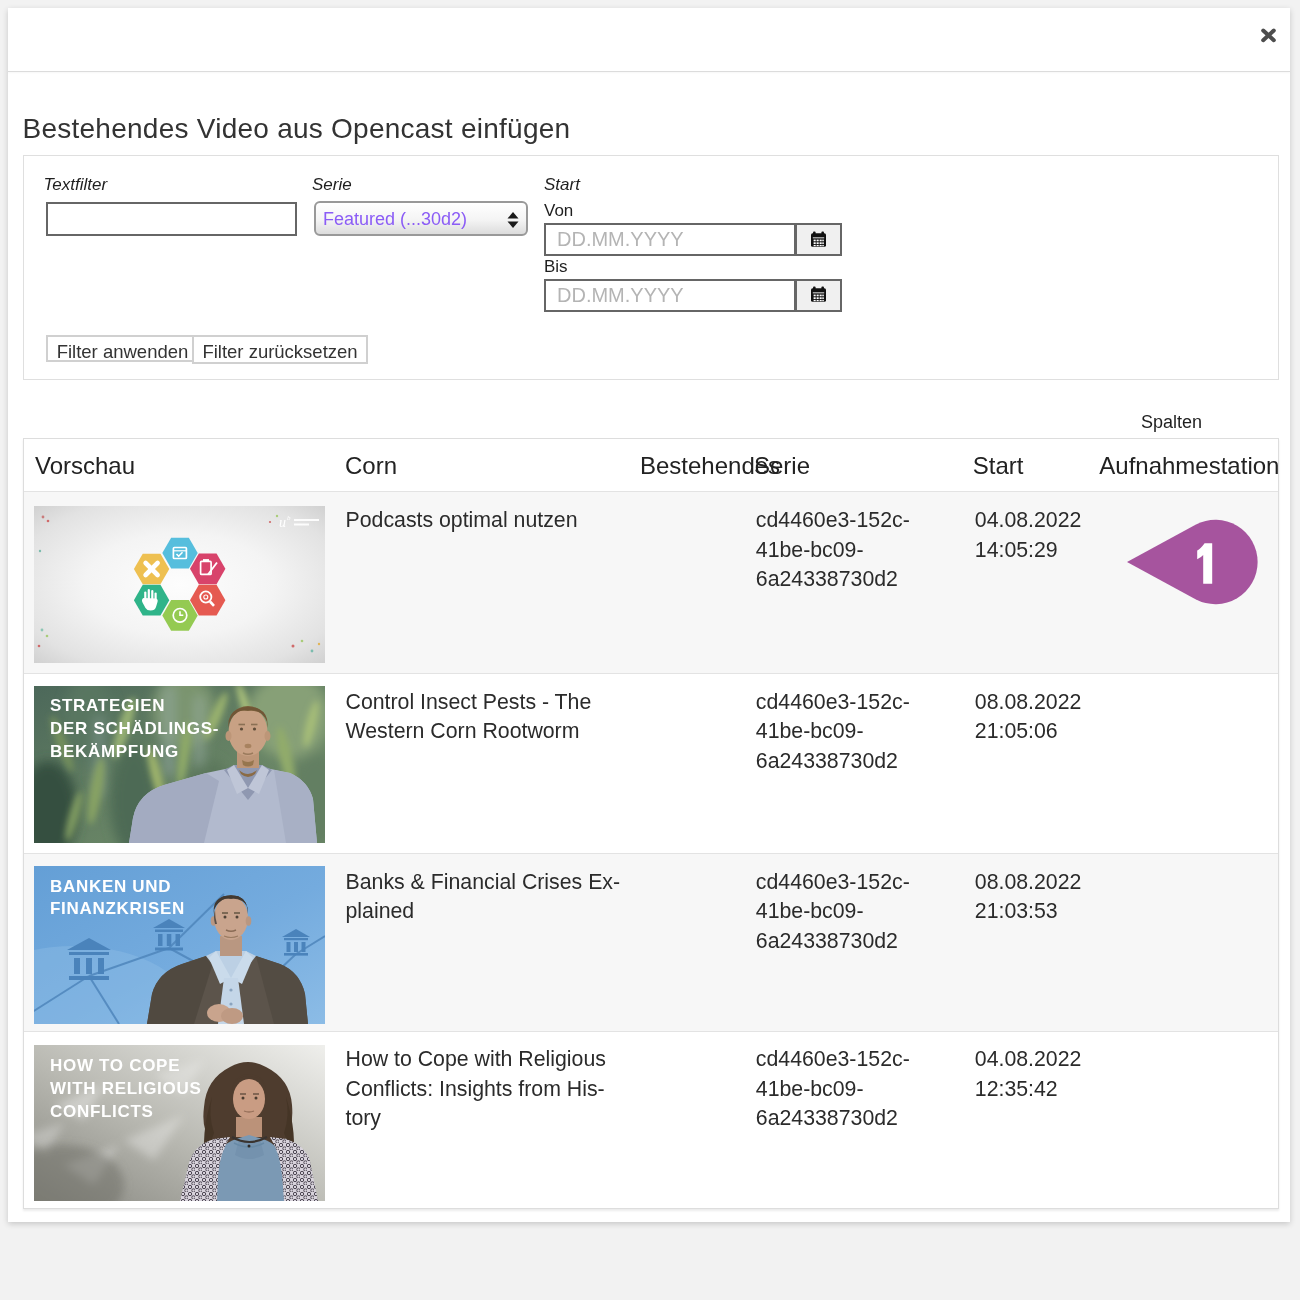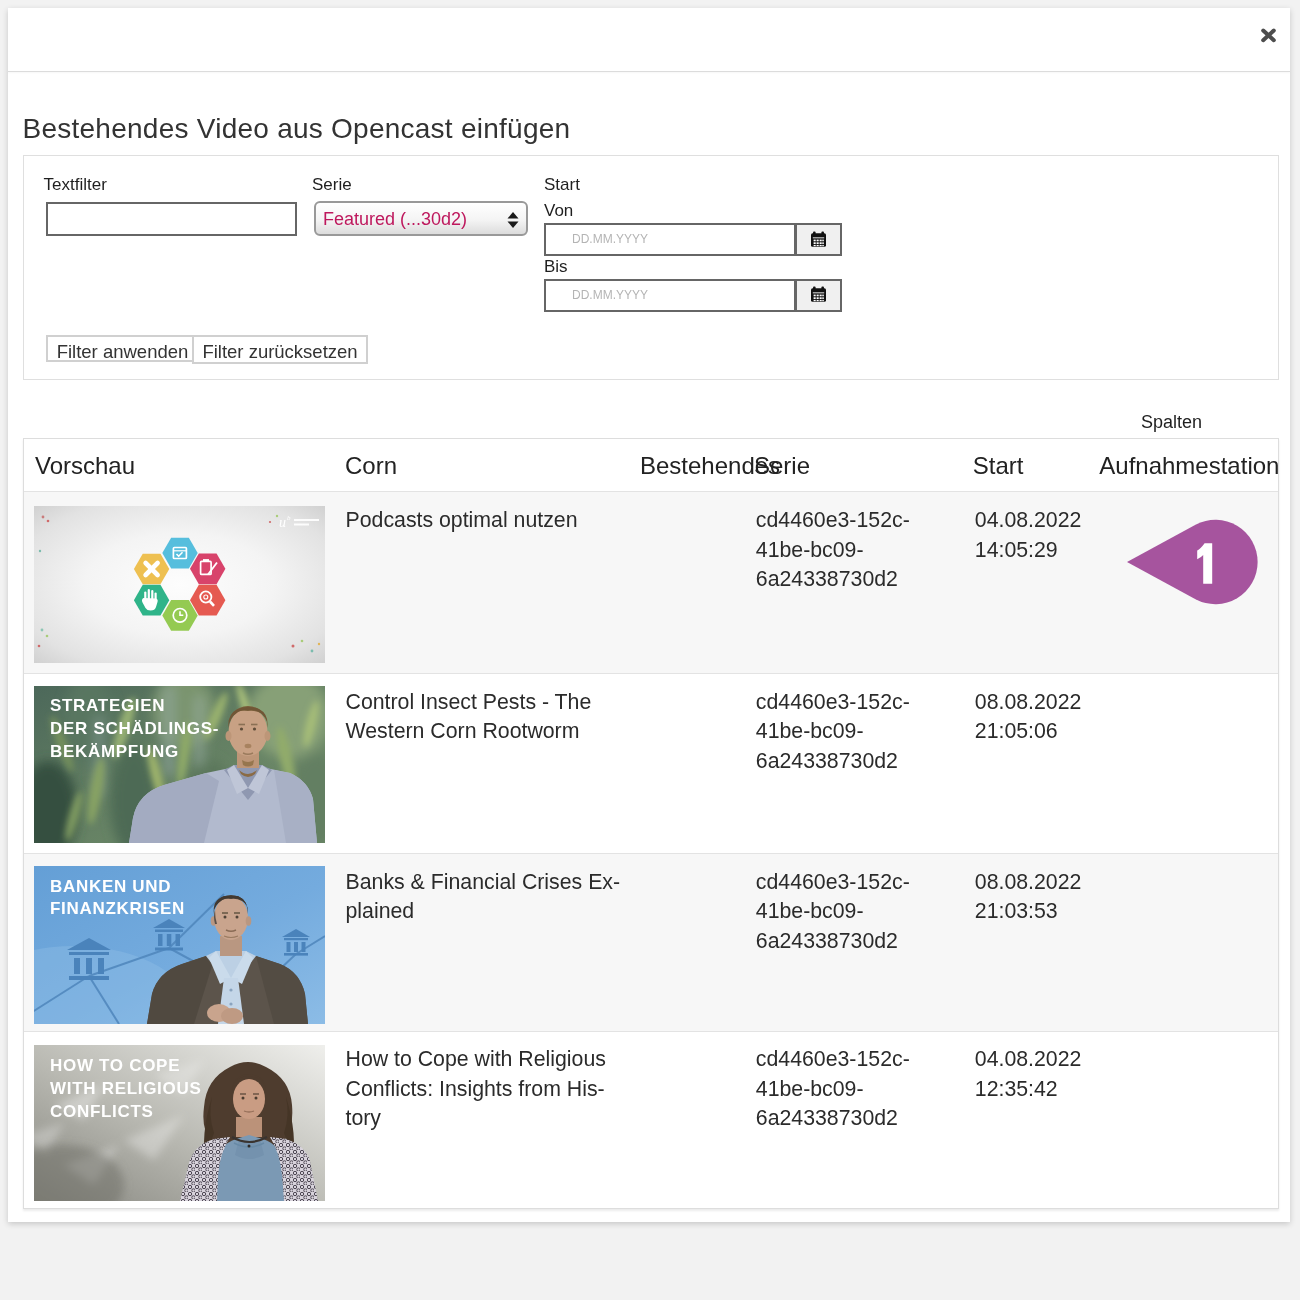--- a/index.html
+++ b/index.html
@@ -3,36 +3,36 @@
 <meta charset="utf-8">
 <style>
   * { margin:0; padding:0; box-sizing:border-box; }
   html,body { width:1300px; height:1300px; background:#f2f2f2; font-family:"Liberation Sans",sans-serif; }
   body { position:relative; overflow:hidden; }
   .abs { position:absolute; }
   #modal { left:8px; top:8px; width:1282px; height:1214px; background:#fff; box-shadow:0 2px 6px rgba(0,0,0,.18); }
   #hdrline { left:8px; top:71px; width:1282px; height:1px; background:#dcdcdc; box-shadow:0 1px 2px rgba(0,0,0,.05); }
   #h1 { left:22.5px; top:113.9px; font-size:28px; line-height:30px; letter-spacing:0.25px; color:#333; }
   #filterbox { left:23px; top:155px; width:1256px; height:225px; border:1px solid #dfdfdf; background:#fff; }
-  .lbl { font-size:17px; line-height:19px; color:#1f1f1f; }
+  .lbl { font-style:italic; font-size:17px; line-height:19px; color:#1f1f1f; }
   .slbl { font-size:17px; line-height:19px; color:#1f1f1f; }
   #tf-lbl { left:43.5px; top:175.3px; }
   #tf-input { left:46px; top:202px; width:251px; height:34px; border:2px solid #666; background:#fff; }
   #serie-lbl { left:312px; top:175.3px; }
   #serie-sel { left:314px; top:201px; width:214px; height:35px; border:2px solid #999; border-radius:6px;
       background:linear-gradient(#ffffff, #f4f4f4 55%, #dcdcdc); }
-  #serie-txt { left:323px; top:207.5px; font-size:18px; line-height:22px; color:#be185d; }
+  #serie-txt { left:323px; top:207.5px; font-size:18px; line-height:22px; color:#8b5cf6; }
   #start-lbl { left:544px; top:175.3px; }
   #von-lbl { left:544px; top:201px; }
   #von-input { left:544px; top:223px; width:252px; height:33px; border:2px solid #666; background:#fff; }
   #von-btn { left:795px; top:223px; width:47px; height:33px; border:2px solid #666; background:#f0f0f0; }
   #bis-lbl { left:544px; top:256.5px; }
   #bis-input { left:544px; top:278.5px; width:252px; height:33px; border:2px solid #666; background:#fff; }
   #bis-btn { left:795px; top:278.5px; width:47px; height:33px; border:2px solid #666; background:#f0f0f0; }
-  .ph { font-size:12px; color:#b4b4b4; line-height:28px; padding-left:26px; }
+  .ph { font-size:20px; color:#b4b4b4; line-height:28px; padding-left:11px; }
   .btn { border:2px solid #d0d0d0; background:#fff; font-size:18.5px; line-height:30px; color:#333; text-align:center; }
   #btn1 { left:46px; top:335px; width:153px; height:27px; }
   #btn2 { left:192px; top:335px; width:176px; height:29px; }
   #spalten { left:1071.5px; top:412px; width:200px; text-align:center; font-size:18px; line-height:20px; color:#1f1f1f; }
   #table { left:23px; top:438px; width:1256px; height:771px; border:1px solid #ddd; background:#fff; box-shadow:0 2px 2px rgba(0,0,0,.08); }
   .stripe { left:24px; width:1254px; background:#f7f7f7; }
   .rowline { left:24px; width:1254px; height:1px; background:#e3e3e3; }
   .th { font-size:24px; line-height:23px; color:#222; }
   .td { font-size:21.3px; line-height:29.6px; color:#2b2b2b; }
 </style>

